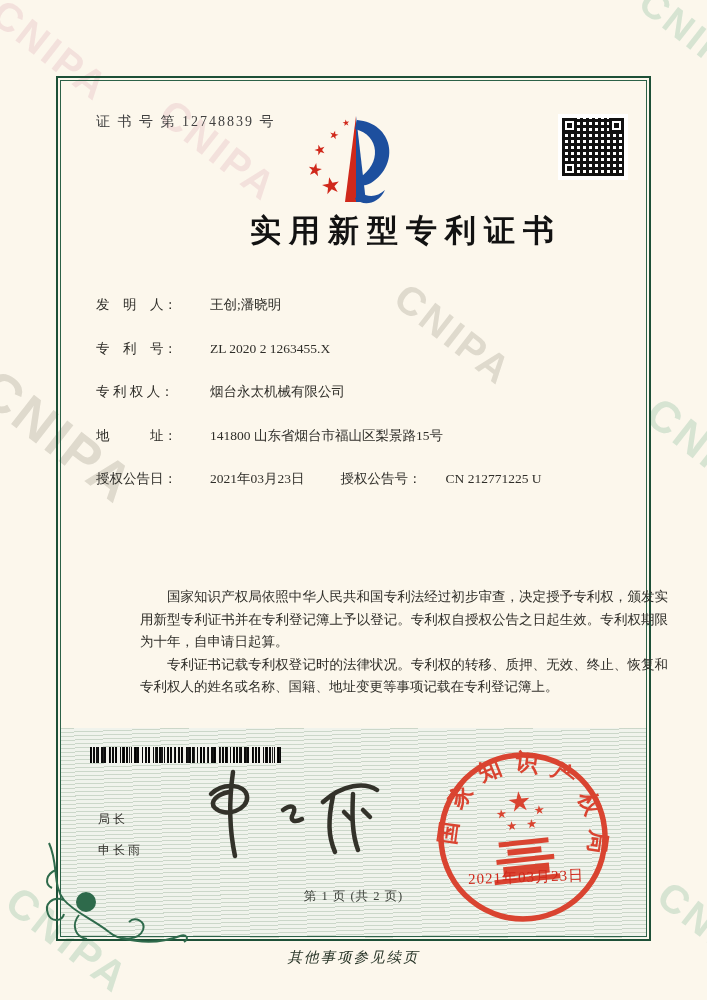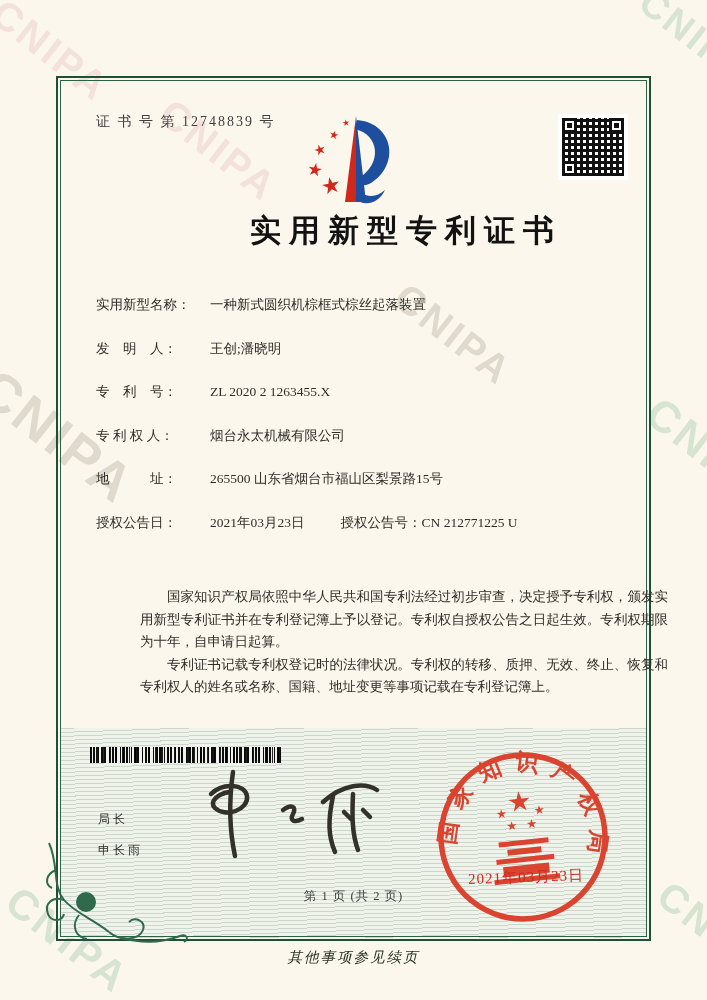--- a/index.html
+++ b/index.html
@@ -36,21 +36,21 @@
   .finder::before{content:"";position:absolute;inset:3px;background:#fff;}
   .finder::after{content:"";position:absolute;inset:5px;background:#111;}
 
   .title{position:absolute;left:57px;top:210px;width:690px;text-align:center;font-size:31px;
          font-weight:bold;letter-spacing:8px;text-indent:8px;color:#121212;z-index:3;}
 
   .fields{position:absolute;left:96px;top:294px;width:525px;z-index:3;font-size:13.5px;}
   .frow{display:flex;height:43.5px;align-items:flex-start;line-height:21px;}
   .flabel{width:114px;flex:none;}
   .grant-row{display:flex;height:24px;line-height:21px;}
-  .grant-right{margin-left:36px;display:flex;}
+  .grant-right{margin-left:36px;display:flex;gap:24px;}
 
   .paras{position:absolute;left:92px;top:586px;width:528px;font-size:13.5px;line-height:22.5px;
          text-align:justify;z-index:3;margin-left:48px;}
   .paras p{margin:0;text-indent:2em;}
 
   .barcode{position:absolute;left:90px;top:747px;width:191px;height:16px;z-index:3;background-color:#f8f8f5;
       background-image:
         repeating-linear-gradient(90deg,#0c0c0c 0 2px,#f8f8f5 2px 3px,#0c0c0c 3px 5px,#f8f8f5 5px 8px,#0c0c0c 8px 9px,#f8f8f5 9px 11px),
         repeating-linear-gradient(90deg,rgba(0,0,0,.85) 0 1px,transparent 1px 6px,rgba(0,0,0,.9) 6px 8px,transparent 8px 13px);
       background-blend-mode:multiply;}
@@ -112,38 +112,34 @@
     <div class="qr-mod"></div>
     <div class="finder" style="left:4px;top:4px;"></div>
     <div class="finder" style="right:4px;top:4px;"></div>
     <div class="finder" style="left:4px;bottom:4px;"></div>
   </div>
 
   <div class="title">实用新型专利证书</div>
 
   <div class="fields">
     <div class="frow">
-      <span class="flabel">实用新型名称：</span>
-      <span class="fvalue">一种新式圆织机棕框式棕丝起落装置</span>
-    </div>
-    <div class="frow">
       <span class="flabel">发　明　人：</span>
       <span class="fvalue">王创;潘晓明</span>
     </div>
     <div class="frow">
       <span class="flabel">专　利　号：</span>
       <span class="fvalue">ZL 2020 2 1263455.X</span>
     </div>
     <div class="frow">
       <span class="flabel">专 利 权 人：</span>
       <span class="fvalue">烟台永太机械有限公司</span>
     </div>
     <div class="frow">
       <span class="flabel">地　　　址：</span>
-      <span class="fvalue">265500 山东省烟台市福山区梨景路15号</span>
+      <span class="fvalue">141800 山东省烟台市福山区梨景路15号</span>
     </div>
     <div class="grant-row">
       <span class="flabel">授权公告日：</span>
       <span class="fvalue">2021年03月23日</span>
       <span class="grant-right">
         <span>授权公告号：</span>
         <span>CN 212771225 U</span>
       </span>
     </div>
   </div>

